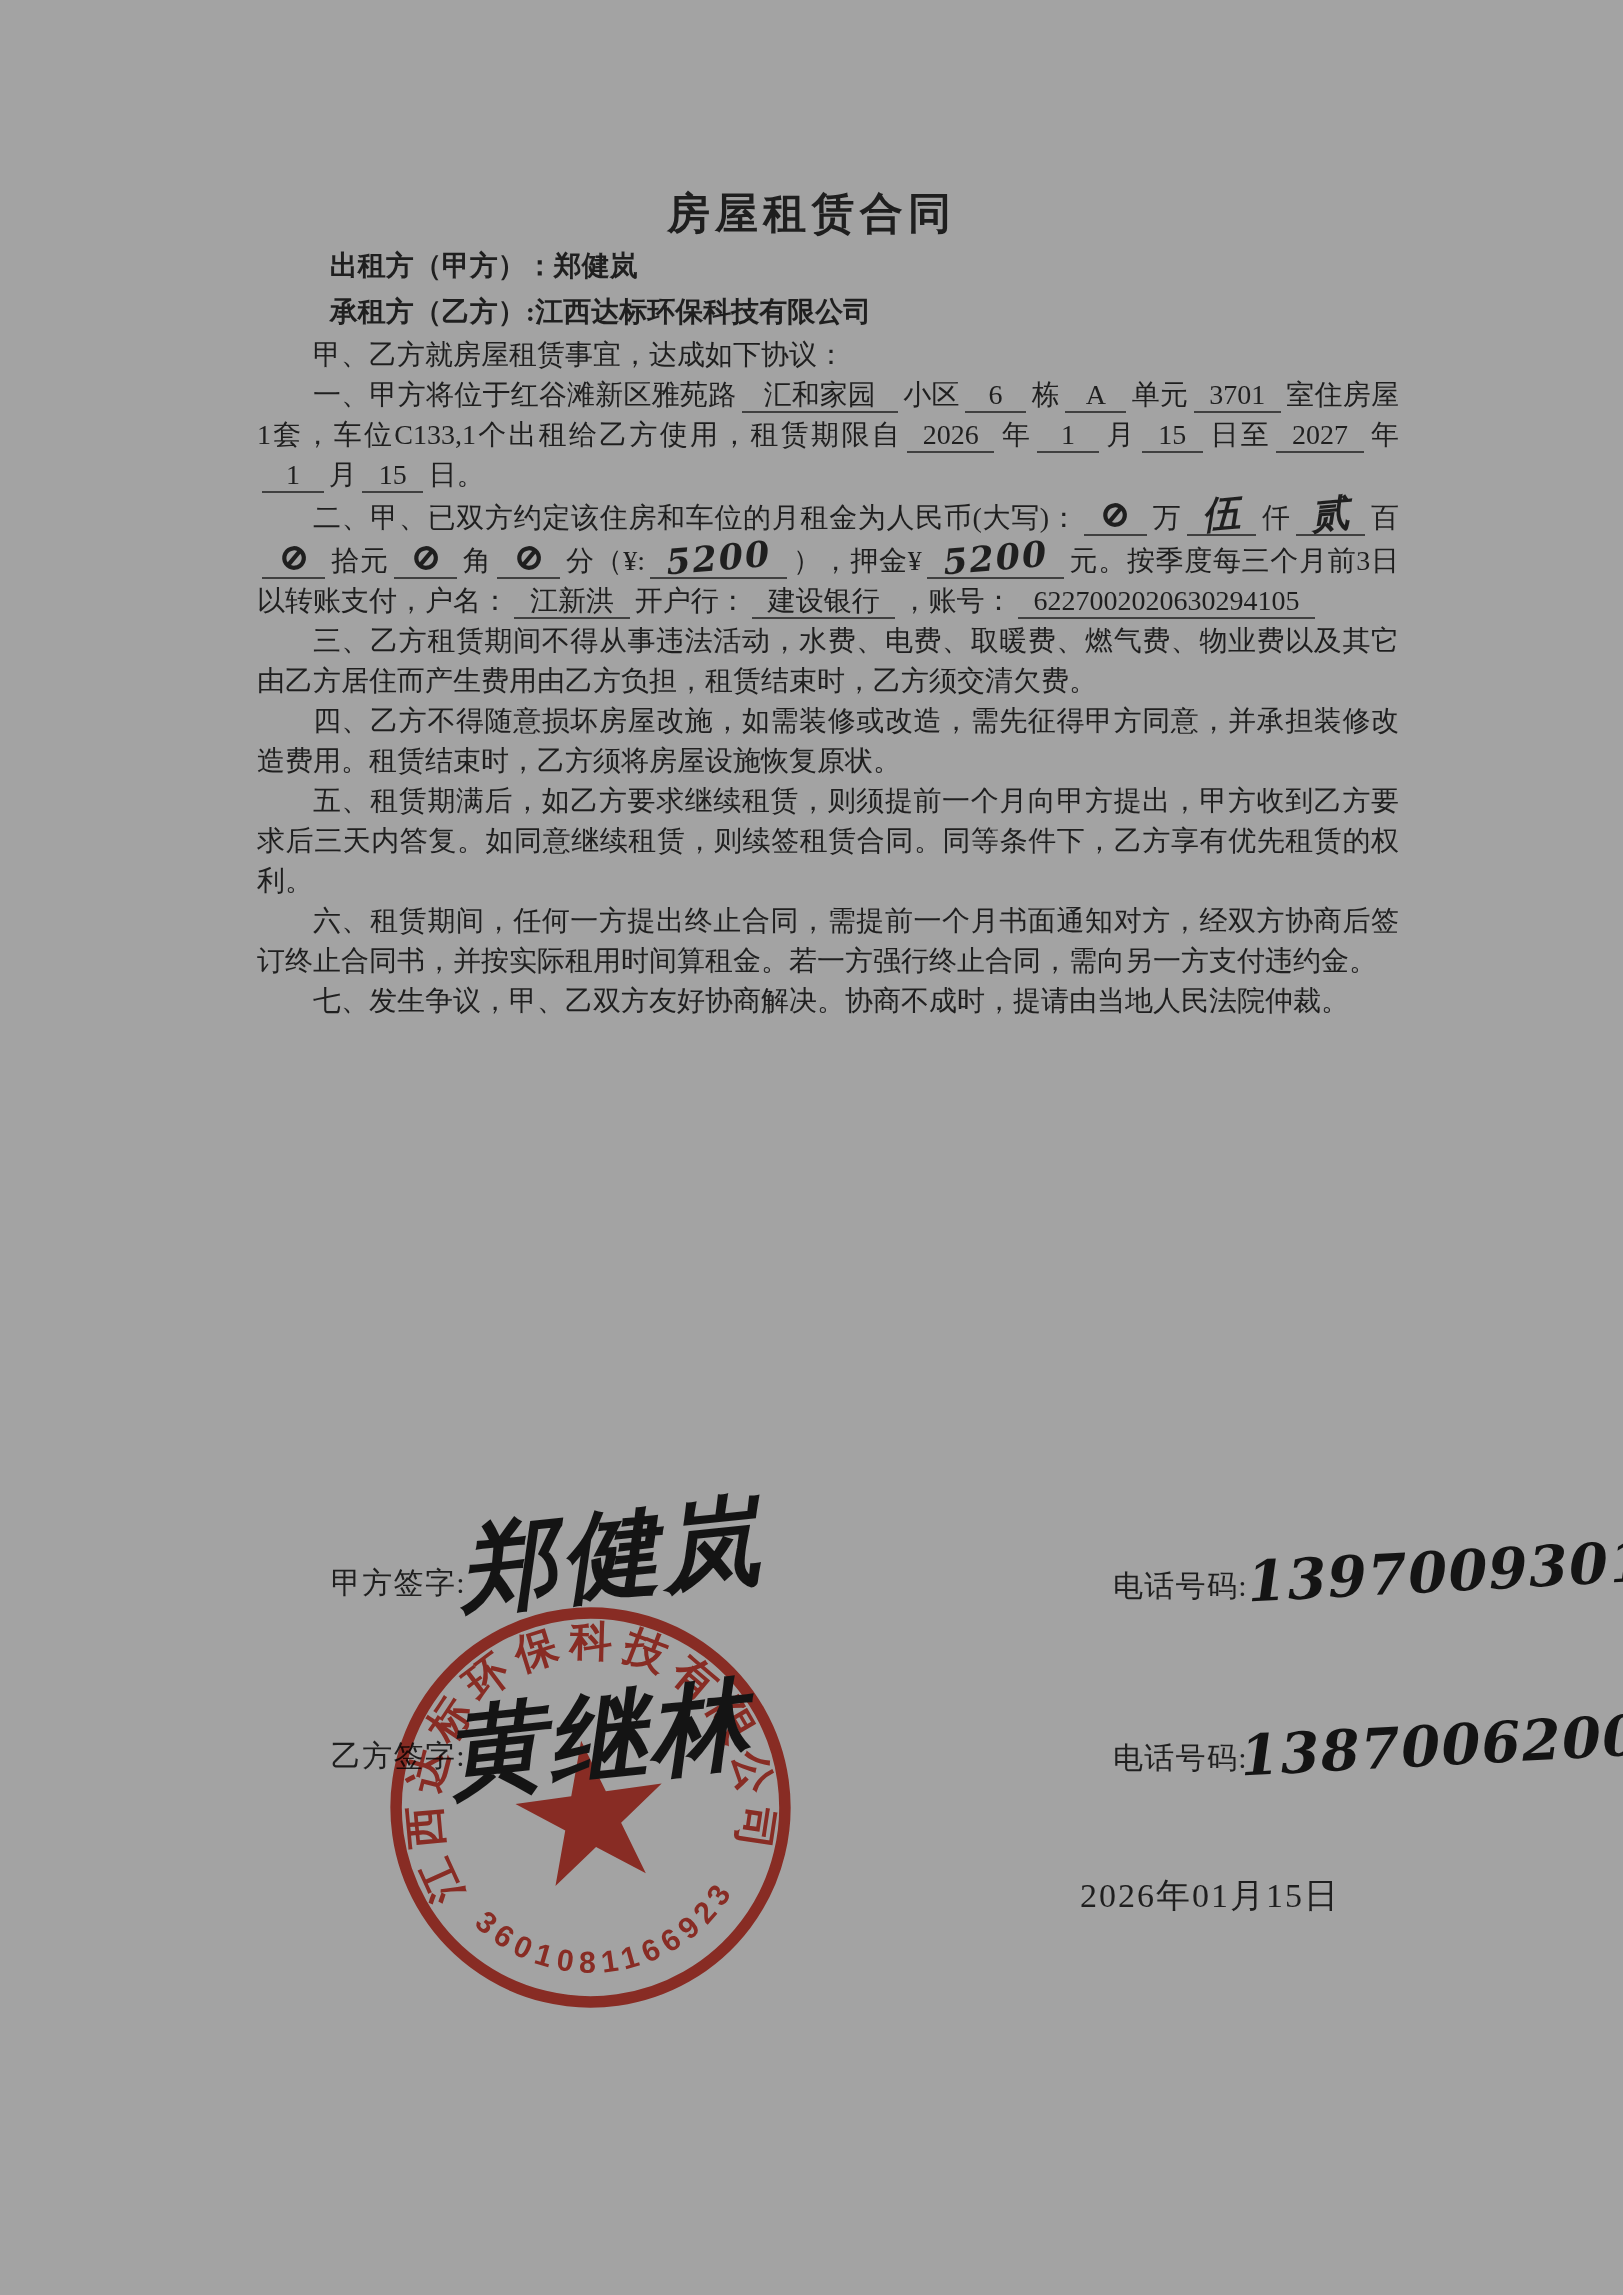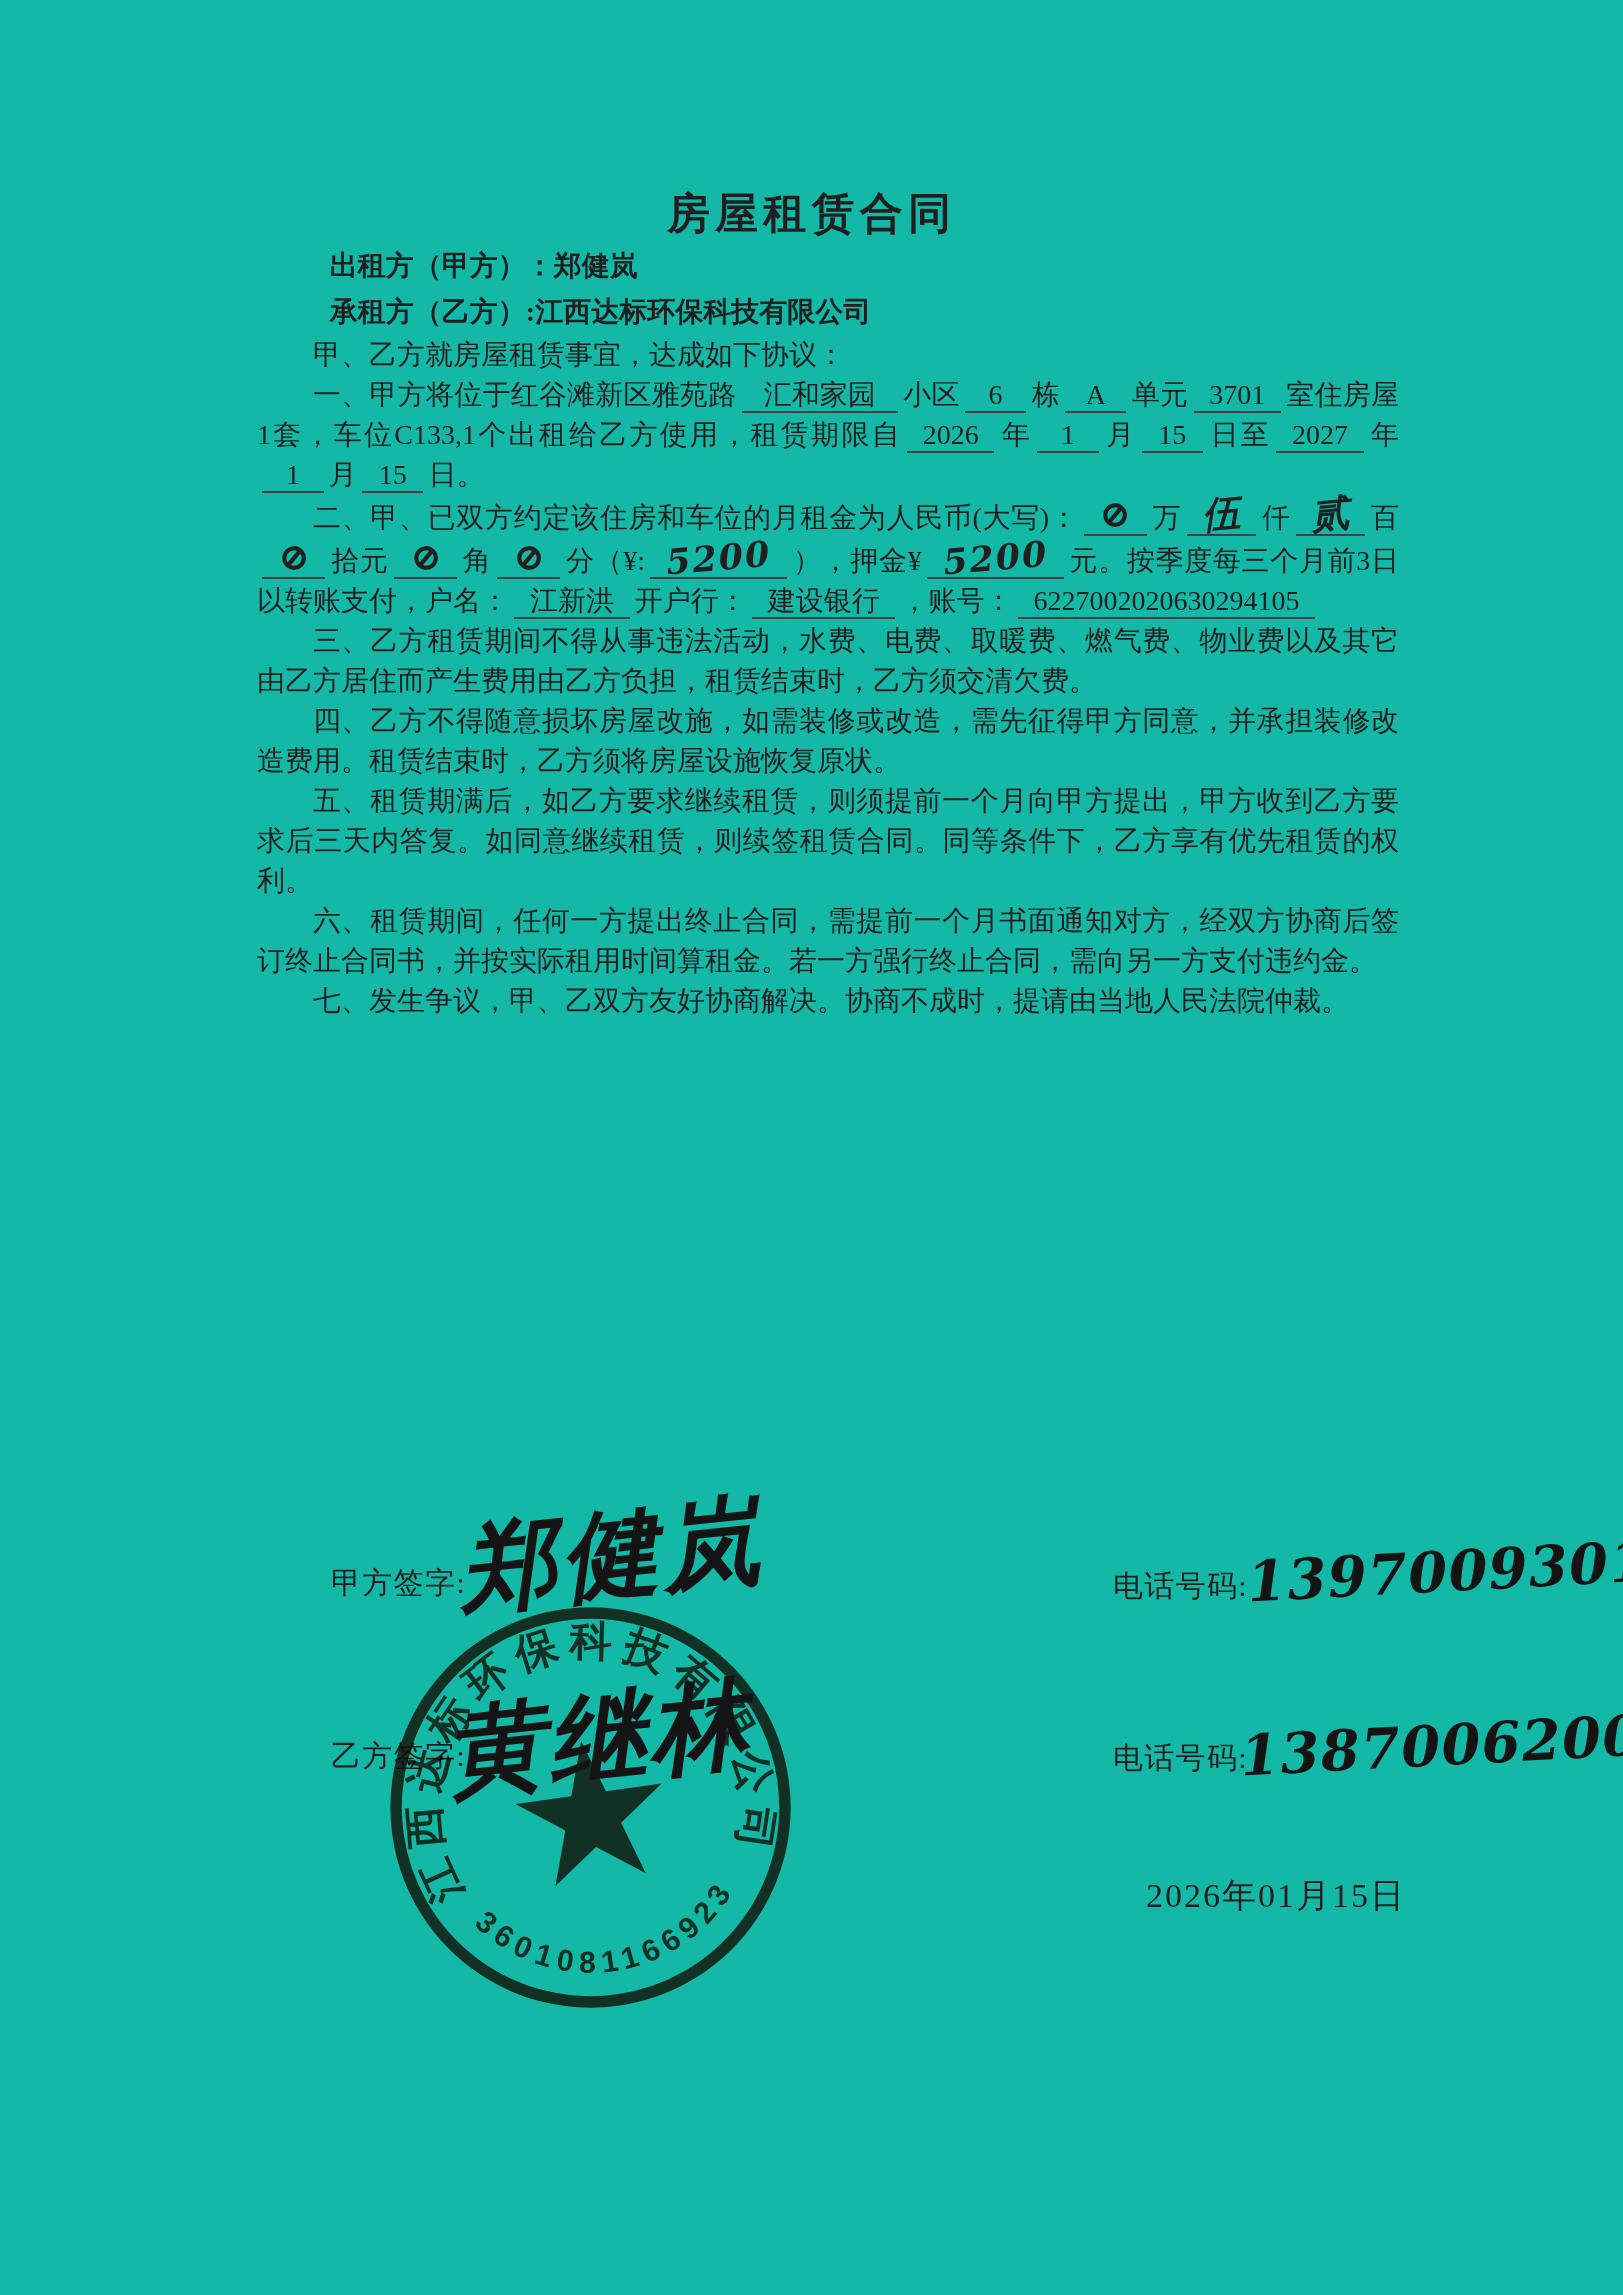--- a/index.html
+++ b/index.html
@@ -1,18 +1,18 @@
 <!DOCTYPE html>
 <html style="font-size:10.5px"><head>
 <meta charset="utf-8">
 <style>
   html,body { margin:0; padding:0; background:#e9e9e7; }
   .page {
     position:relative; width:1623px; height:2295px;
-    background:#14b8a6; overflow:hidden;
+    background:#a3a3a3; overflow:hidden;
     font-family:"Liberation Serif","DejaVu Serif",serif;
     color:#1f1f1f;
   }
   .doc-title {
     position:absolute; top:185px; left:0; width:1623px;
     text-align:center; font-size:43px; font-weight:bold; letter-spacing:5.2px;
   }
   .content {
     position:absolute; left:257px; top:243px; width:1142px;
     font-size:28px; line-height:40px; text-align:justify;
@@ -40,21 +40,21 @@
   .hw-signature {
     position:absolute; font-size:98px; line-height:1;
     font-style:italic; font-weight:700; font-family:"DejaVu Serif",serif;
     transform:rotate(-6deg); letter-spacing:3.9px; color:#141414; z-index:5;
   }
   .hw-phone {
     position:absolute; font-size:56px; line-height:1;
     font-style:italic; font-weight:700; font-family:"DejaVu Serif",serif;
     transform:rotate(-3deg); letter-spacing:1.3px; color:#141414;
   }
-  .doc-date { position:absolute; left:1146px; top:1873px; font-size:34px; letter-spacing:2px; }
+  .doc-date { position:absolute; left:1080px; top:1873px; font-size:34px; letter-spacing:2px; }
   .stamp {
     position:absolute; left:388px; top:1605px; width:405px; height:405px;
     opacity:0.93; transform:rotate(-8deg); mix-blend-mode:multiply; z-index:3;
   }
   .stamp text { font-family:"Liberation Sans","DejaVu Sans",sans-serif; font-weight:bold; }
 </style>
 </head>
 <body>
 
 <div class="page">

